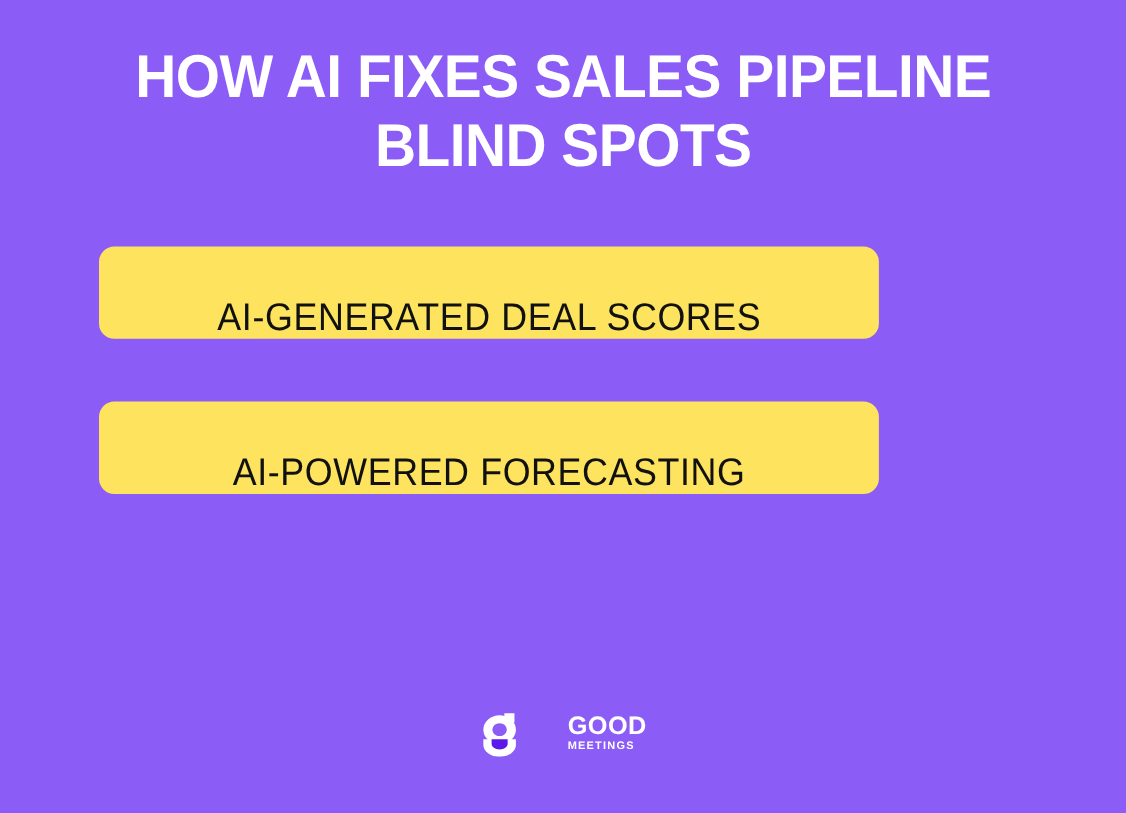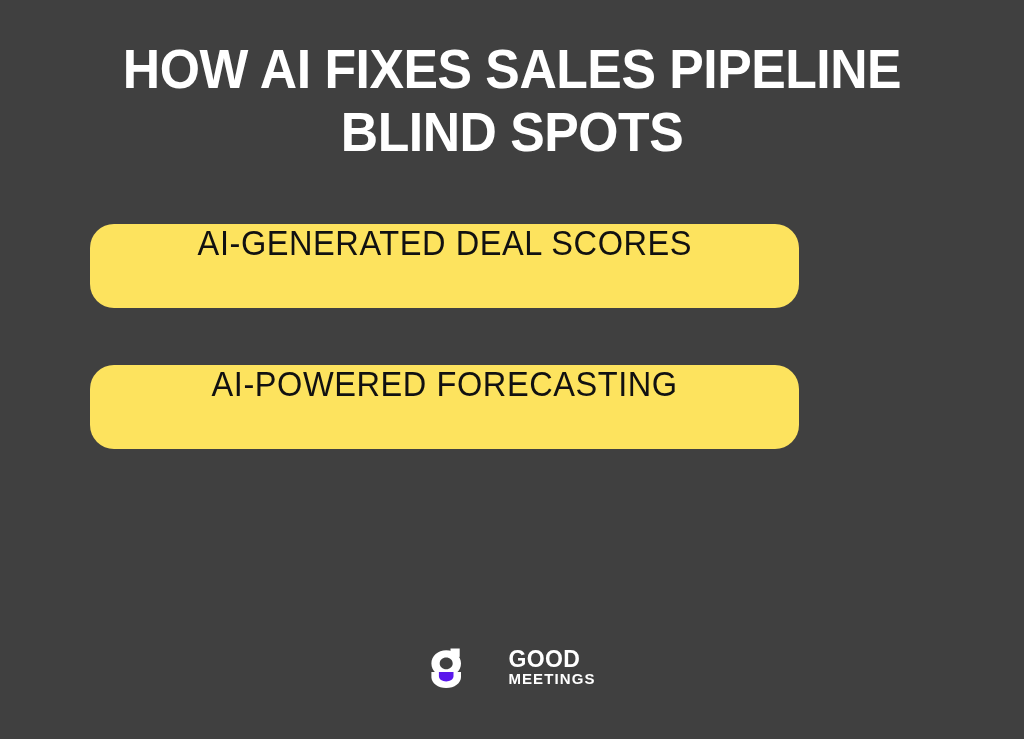--- a/index.html
+++ b/index.html
@@ -12,21 +12,21 @@
     height: 739px;
     overflow: hidden;
     font-family: "Liberation Sans", "DejaVu Sans", sans-serif;
     background: #5B18EC;
   }
 
   .poster {
     position: relative;
     width: 1024px;
     height: 739px;
-    background: #404040;
+    background: #8b5cf6;
     box-sizing: border-box;
     display: flex;
     flex-direction: column;
     align-items: center;
   }
 
   
   .title-block {
     position: absolute;
     top: 38px;
@@ -54,23 +54,23 @@
   .bars {
     position: absolute;
     top: 224px;
     left: 90px;
     width: 846px;
   }
   .bar {
     width: 709px;
     height: 84px;
     background: #FDE35E;
-    border-radius: 24px;
+    border-radius: 14px;
     display: flex;
-    align-items: flex-start;
+    align-items: flex-end;
     justify-content: center;
     box-sizing: border-box;
     margin-bottom: 57px;
   }
   .bar:last-child {
     margin-bottom: 12px;
   }
   .bar-label {
     color: #111111;
     font-family: "Liberation Sans", "DejaVu Sans", sans-serif;
@@ -112,21 +112,21 @@
     font-family: "Liberation Sans", "DejaVu Sans", sans-serif;
     font-weight: 700;
     font-size: 23px;
     letter-spacing: 0.4px;
     line-height: 21px;
   }
   .logo-word-meetings {
     color: #FFFFFF;
     font-family: "Liberation Sans", "DejaVu Sans", sans-serif;
     font-weight: 700;
-    font-size: 15px;
+    font-size: 10px;
     letter-spacing: 1.1px;
     line-height: 17px;
   }
 </style>
 </head>
 <body>
 
 <div class="poster">
 
   <div class="title-block">

